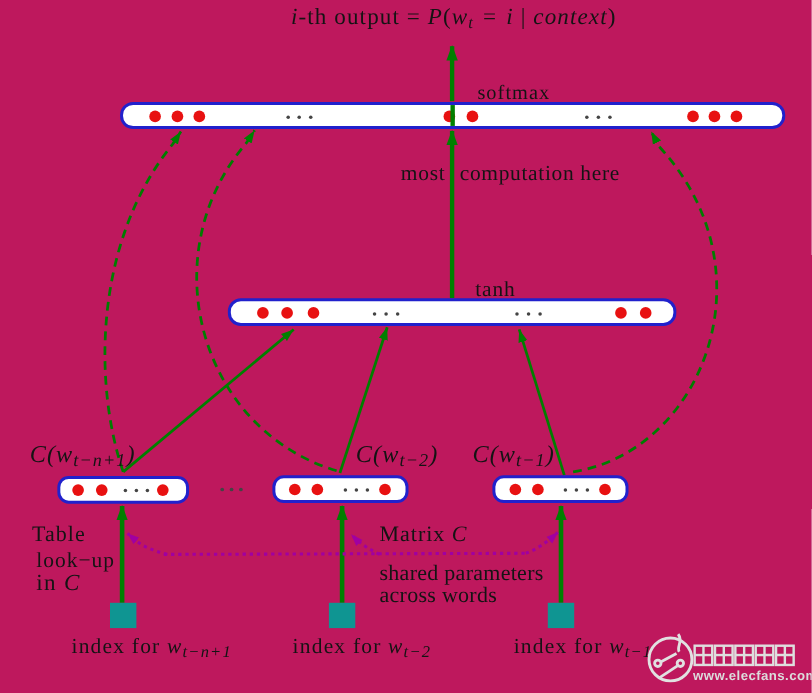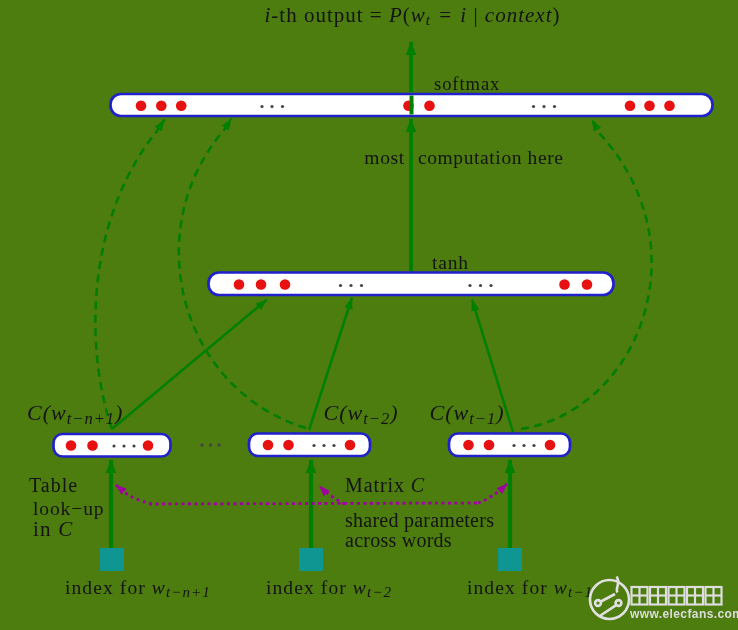--- a/index.html
+++ b/index.html
@@ -1,16 +1,16 @@
 <!DOCTYPE html>
 <html><head>
 <meta charset="utf-8">
 <style>
   html,body{margin:0;padding:0;background:#ffffff;}
-  #stage{position:relative;width:738px;height:630px;background:#4d7c0f;overflow:hidden;text-align:center;}
+  #stage{position:relative;width:738px;height:630px;background:#be185d;overflow:hidden;text-align:center;}
   svg text{font-family:"Liberation Serif", serif;fill:#141414;}
 </style>
 </head>
 <body>
 <div id="stage">
 <svg width="738" height="630" viewBox="0 0 738 630">
   <defs>
     <marker id="ga" markerUnits="userSpaceOnUse" markerWidth="13" markerHeight="10" refX="11.5" refY="5" orient="auto">
       <path d="M0,0.8 L11.5,5 L0,9.2 z" fill="#008000"></path>
     </marker>

